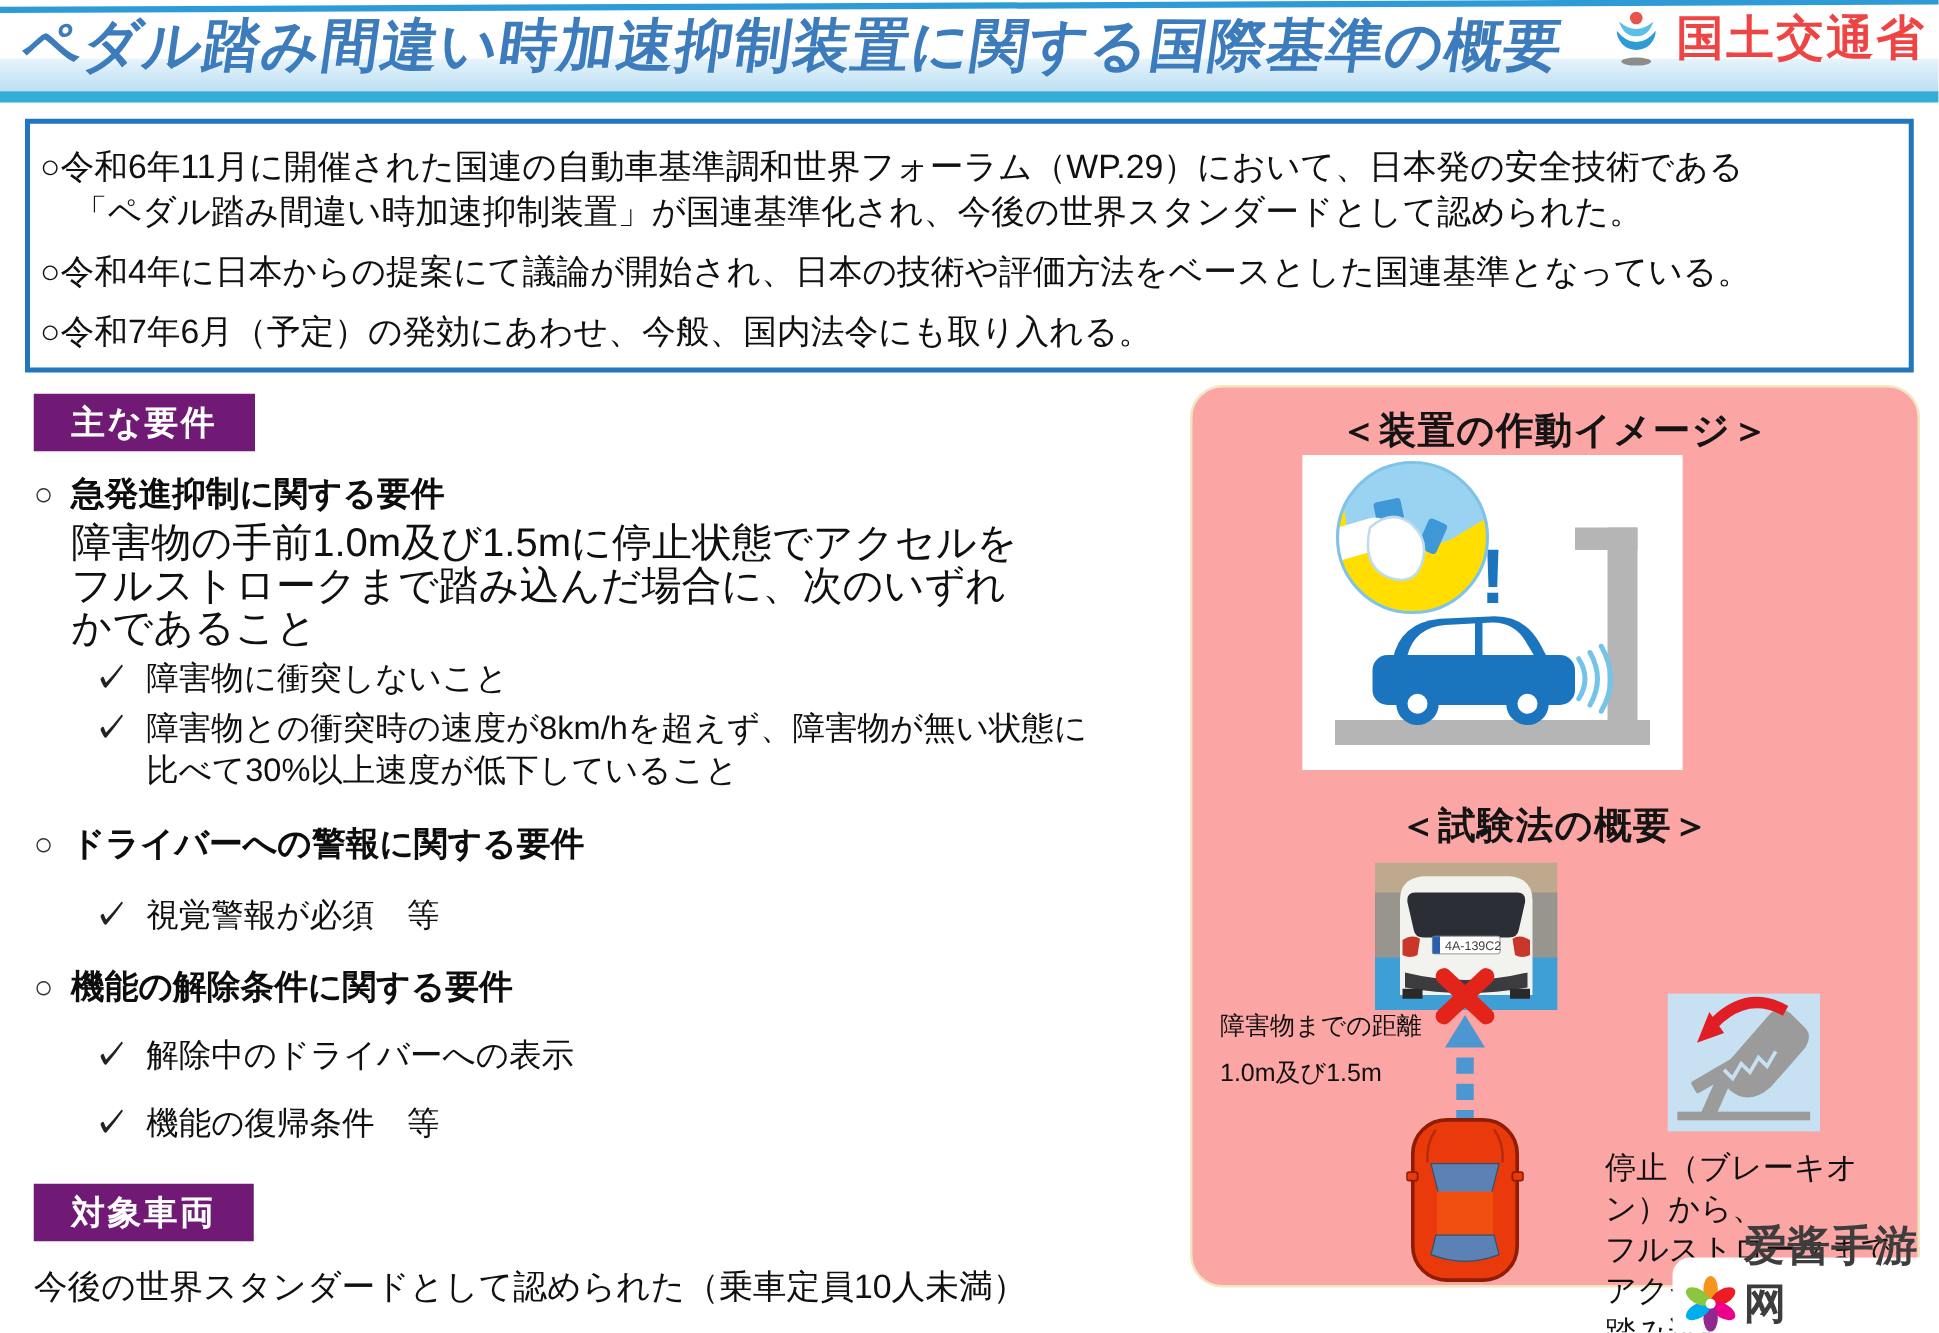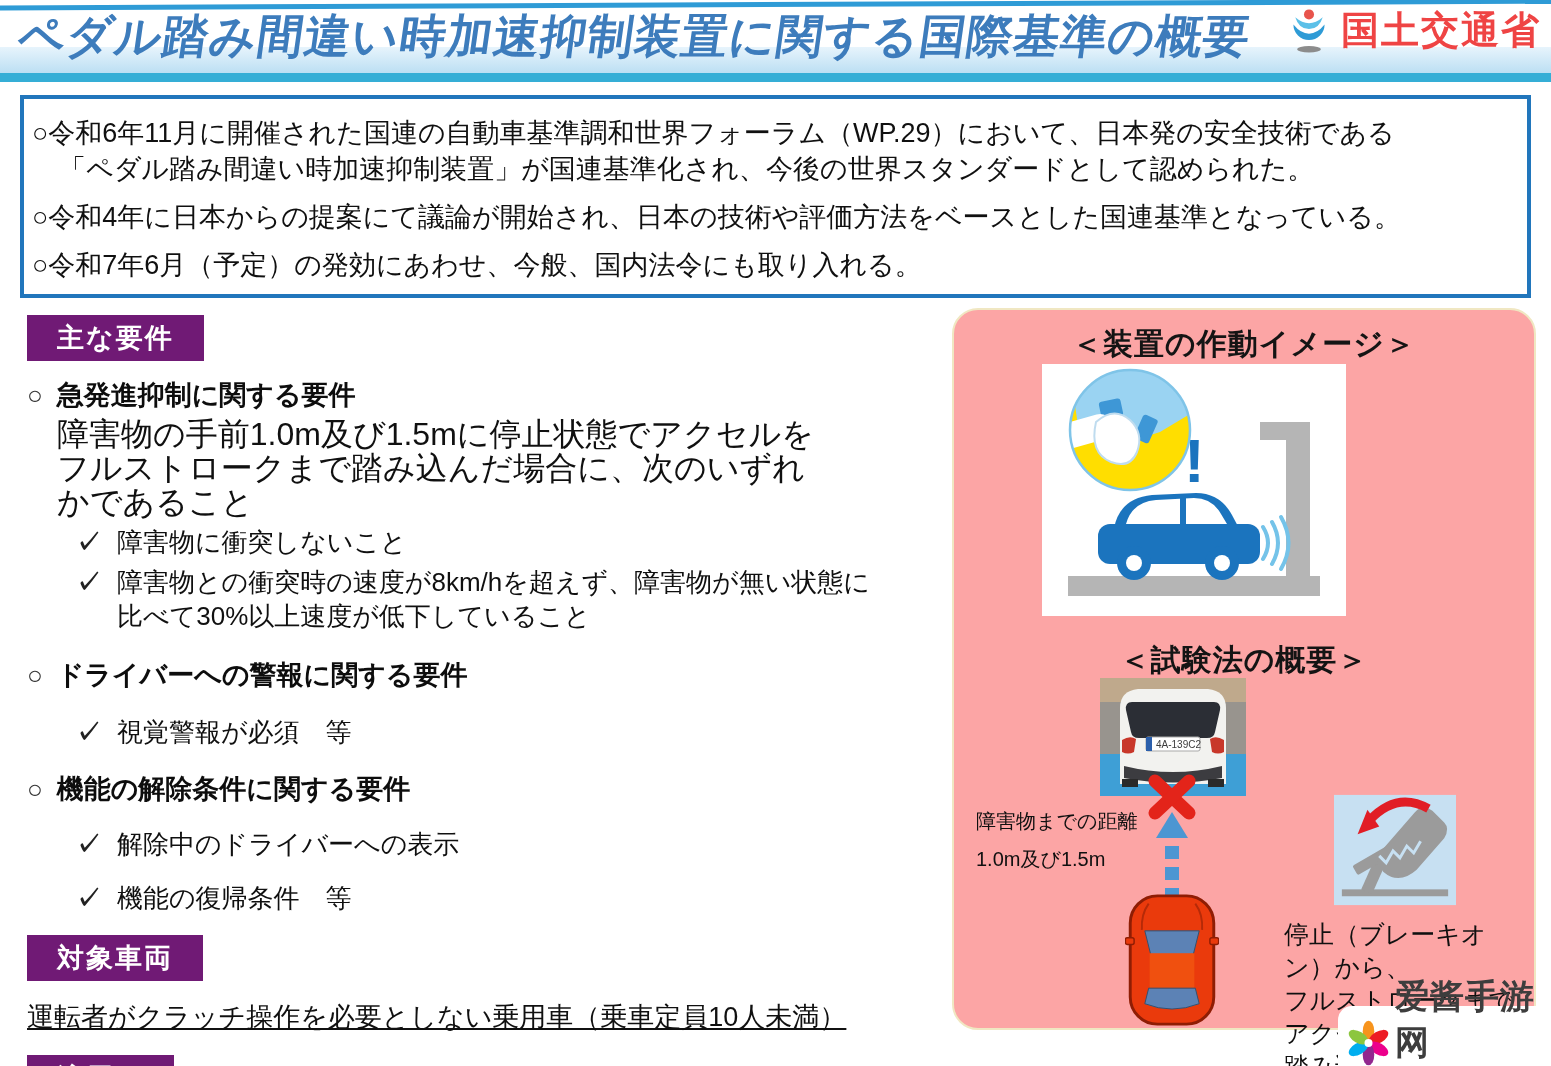--- a/index.html
+++ b/index.html
@@ -36,33 +36,33 @@
   .group-title .gt { font-weight:bold; color:#0d0d0d; }
   .desc { margin:4px 0 0 30px; width:780px; font-size:32px; line-height:34px; color:#101010; }
   .check-row { display:flex; align-items:flex-start; gap:16px; margin:6px 0 0 48px;
                font-size:26px; line-height:34px; color:#101010; }
   .check-row .tick { font-weight:bold; color:#222; }
   .check-row .ck { width:760px; }
   .mt-g2 { margin-top:24px; }
   .mt-c2 { margin-top:22px; }
   .mt-g3 { margin-top:22px; }
   .mt-c3 { margin-top:20px; }
-  .mt-b2 { margin-top:20px;text-decoration:underline; }
+  .mt-b2 { margin-top:32px; }
   .plain-line { margin-top:18px; font-size:27px; color:#101010; white-space:nowrap; }
   .mt-b3 { margin-top:20px; }
 
   
   .panel { position:absolute; left:952px; top:308px; width:584px; height:722px;
            background:#fca5a5; border:2px solid #F0E7C2; border-radius:26px; }
   .panel-heading { position:absolute; left:0; width:100%; text-align:center;
                    font-size:30px; font-weight:600; color:#141414; letter-spacing:1px; }
   .h-device { top:14px; }
   .h-test { top:330px; }
   .device-illust { position:absolute; left:88px; top:54px; width:304px; height:252px; background:#fff; }
-  .test-photo { position:absolute; left:146px; top:368px; width:158px; height:118px; }
+  .test-photo { position:absolute; left:146px; top:380px; width:158px; height:118px; }
   .red-x { position:absolute; left:192px; top:464px; width:52px; height:46px; }
   .up-arrow { position:absolute; left:202px; top:502px; width:32px; height:92px; }
   .distance-label { position:absolute; left:22px; top:492px; font-size:20px; line-height:38px; color:#101010; }
   .red-car { position:absolute; left:171px; top:582px; width:94px; height:136px; }
   .pedal-icon { position:absolute; left:380px; top:484px; width:122px; height:112px; }
   .pedal-caption { position:absolute; left:330px; top:608px; font-size:25px; line-height:33px; color:#101010; }
 
   
   .watermark { position:absolute; left:1338px; top:1006px; width:213px; height:60px;
                background:#fff; border-top-left-radius:14px;
@@ -130,21 +130,21 @@
       <span class="tick">✓</span>
       <span class="ck">解除中のドライバーへの表示</span>
     </div>
     <div class="check-row mt-c3">
       <span class="tick">✓</span>
       <span class="ck">機能の復帰条件　等</span>
     </div>
 
     <div class="mt-b2">
       <span class="badge">対象車両</span>
-      <div class="plain-line">運転者がクラッチ操作を必要としない乗用車（乗車定員10人未満）</div>
+      <div class="plain-line">今後の世界スタンダードとして認められた（乗車定員10人未満）</div>
     </div>
 
     <div class="mt-b3">
       <span class="badge">適用日</span>
       
     </div>
   </div>
 
   <div class="panel">
     <div class="panel-heading h-device">＜装置の作動イメージ＞</div>

